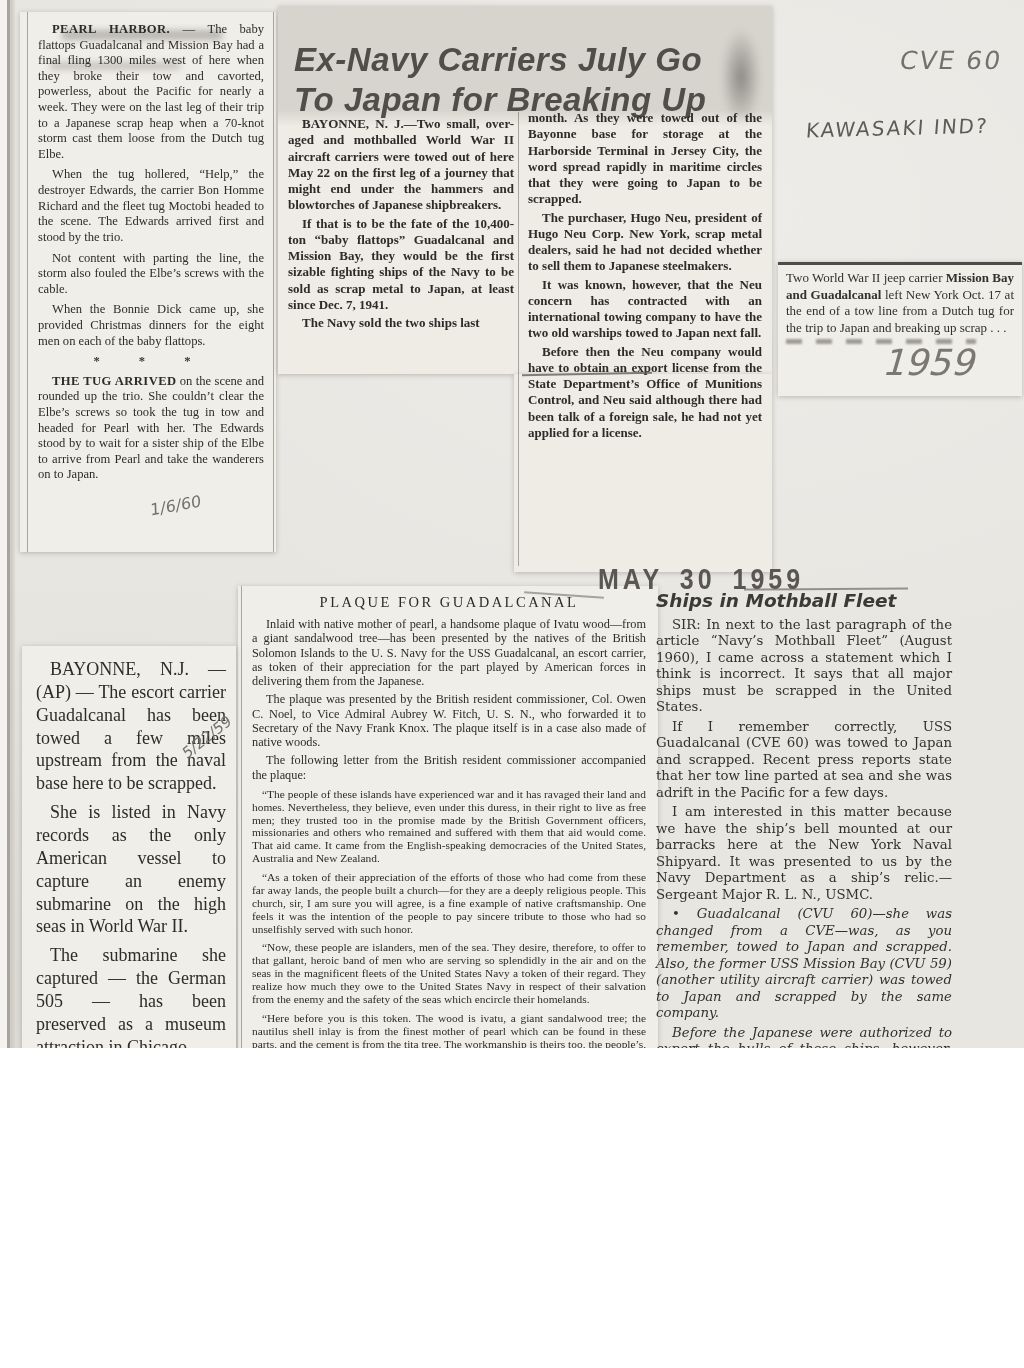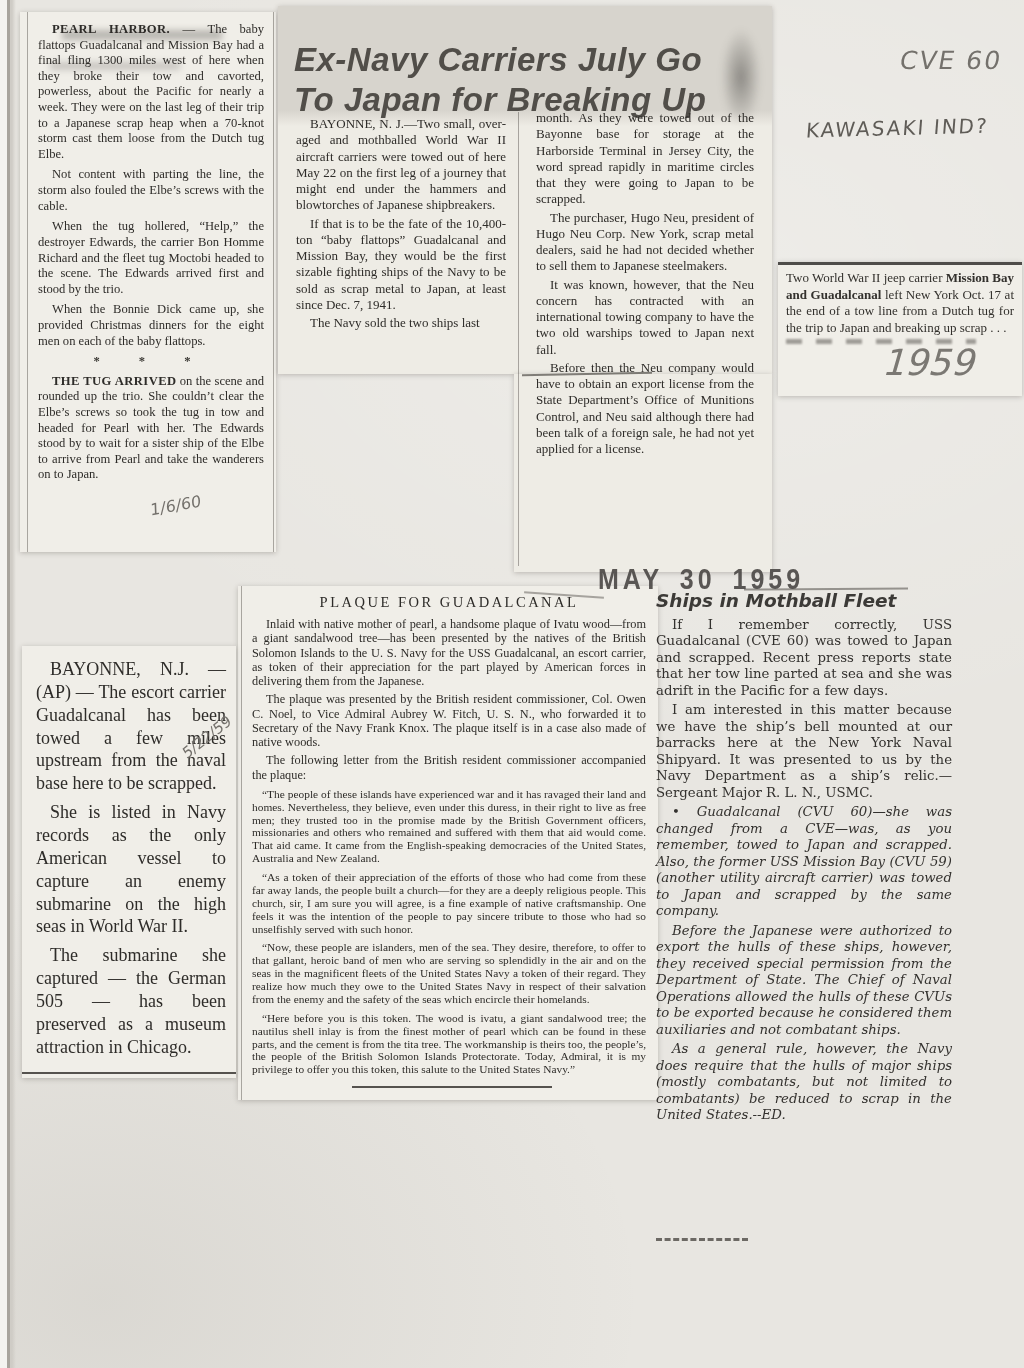--- a/index.html
+++ b/index.html
@@ -1,17 +1,17 @@
 <!DOCTYPE html>
 <html><head>
 <meta charset="utf-8">
 <style>
   html,body{margin:0;padding:0;}
   .page{
-    position:relative;width:1024px;height:1368px;overflow:hidden;
+    position:relative;width:1024px;height:1048px;overflow:hidden;
     background:
       radial-gradient(1200px 800px at 70% 20%, rgba(255,255,255,.25), transparent 60%),
       radial-gradient(900px 700px at 10% 95%, rgba(120,115,105,.12), transparent 60%),
       #e8e6e1;
     font-family:"Liberation Serif",serif;
   }
   .page::before{
     content:"";position:absolute;left:0;top:0;width:16px;height:100%;z-index:5;
     background:linear-gradient(90deg,#f4f3f0 0 7px,#a8a49d 7px 10px,#cfccc6 10px 12px,rgba(232,230,225,0) 16px);
   }
@@ -27,21 +27,21 @@
   .clip1{left:20px;top:12px;width:256px;height:540px;padding:10px 12px 6px 18px;box-sizing:border-box;font-size:12.6px;line-height:1.24;}
   
   .clip2{position:absolute;left:278px;top:6px;width:494px;height:566px;}
   .paper{position:absolute;background:#eeece5;box-shadow:0 1px 5px rgba(60,55,48,.28);}
   .paper-a{left:0;top:0;width:494px;height:368px;background:linear-gradient(180deg,#d7d4cd 0 104px,#eeece5 120px);}
   .paper-b{left:236px;top:368px;width:258px;height:198px;}
   .headline{position:absolute;left:16px;top:12px;width:470px;z-index:3;
     font-family:"Liberation Sans",sans-serif;font-weight:bold;font-style:italic;
     font-size:33px;line-height:1.22;color:#514e49;letter-spacing:.5px;}
   .c2col{position:absolute;z-index:3;font-size:13px;line-height:1.25;}
-  .c2col .np{margin:0 8px 2px;}
+  .c2col .np{margin:0 0 2px;font-weight:bold;}
   
   .cap{left:778px;top:262px;width:244px;height:134px;border-top:3px solid #4e4c49;padding:5px 8px 4px 8px;box-sizing:border-box;font-size:13px;line-height:1.28;color:#33312d;text-align:justify;}
   .cap .b{font-weight:bold;}
   .fadedrow{margin-top:2px;height:5px;width:190px;filter:blur(1px);opacity:.55;
     background:repeating-linear-gradient(90deg,#5e5b56 0 16px,transparent 16px 30px);}
   
   .stamp{position:absolute;left:598px;top:564px;z-index:7;font-family:"Liberation Sans",sans-serif;
     font-weight:bold;font-size:25px;color:#4a4745;letter-spacing:4px;word-spacing:6px;
     transform:scaleY(1.2);opacity:.9;}
   
@@ -64,22 +64,22 @@
 </style>
 </head>
 <body>
 
 <div class="page">
 
   <div class="clip clip1">
     <div class="vrule" style="left:7px;"></div>
     <div class="vrule" style="right:2px;"></div>
     <p class="np"><span class="lead">PEARL HARBOR.</span><span> — The baby flattops Guadalcanal and Mission Bay had a final fling 1300 miles west of here when they broke their tow and cavorted, powerless, about the Pacific for nearly a week. They were on the last leg of their trip to a Japanese scrap heap when a 70-knot storm cast them loose from the Dutch tug Elbe.</span></p>
+    <p class="np">When the tug hollered, “Help,” the destroyer Edwards, the carrier Bon Homme Richard and the fleet tug Moctobi headed to the scene. The Edwards arrived first and stood by the trio.</p>
     <p class="np">Not content with parting the line, the storm also fouled the Elbe’s screws with the cable.</p>
-    <p class="np">When the tug hollered, “Help,” the destroyer Edwards, the carrier Bon Homme Richard and the fleet tug Moctobi headed to the scene. The Edwards arrived first and stood by the trio.</p>
     <p class="np">When the Bonnie Dick came up, she provided Christmas dinners for the eight men on each of the baby flattops.</p>
     <p class="np sep">* * *</p>
     <p class="np"><span class="lead">THE TUG ARRIVED</span><span> on the scene and rounded up the trio. She couldn’t clear the Elbe’s screws so took the tug in tow and headed for Pearl with her. The Edwards stood by to wait for a sister ship of the Elbe to arrive from Pearl and take the wanderers on to Japan.</span></p>
   </div>
   <div class="smudge" style="left:62px;top:30px;width:160px;height:10px;background:rgba(45,42,38,.28);"></div>
   <div class="smudge" style="left:50px;top:62px;width:130px;height:8px;background:rgba(45,42,38,.2);"></div>
   <div class="hand" style="left:150px;top:496px;font-size:16px;transform:rotate(-10deg) skewX(-8deg);">1/6/60</div>
 
   <div class="clip2">
     <div class="paper paper-a"></div>
@@ -133,20 +133,21 @@
   <div class="clip lv">
     <p class="np">BAYONNE, N.J. — (AP) — The escort carrier Guadalcanal has been towed a few miles upstream from the naval base here to be scrapped.</p>
     <p class="np">She is listed in Navy records as the only American vessel to capture an enemy submarine on the high seas in World War II.</p>
     <p class="np">The submarine she captured — the German 505 — has been preserved as a museum attraction in Chicago.</p>
     <div class="lv-bottomrule"></div>
   </div>
   <div class="hand" style="left:178px;top:728px;font-size:15px;transform:rotate(-38deg) skewX(-8deg);">5/22/59</div>
 
   <div class="mb">
     <h3 class="mb-title">Ships in Mothball Fleet</h3>
+    <p>SIR: In next to the last paragraph of the article “Navy’s Mothball Fleet” (August 1960), I came across a statement which I think is incorrect. It says that all major ships must be scrapped in the United States.</p>
     <p>If I remember correctly, USS Guadalcanal (CVE 60) was towed to Japan and scrapped. Recent press reports state that her tow line parted at sea and she was adrift in the Pacific for a few days.</p>
     <p>I am interested in this matter because we have the ship’s bell mounted at our barracks here at the New York Naval Shipyard. It was presented to us by the Navy Department as a ship’s relic.—Sergeant Major R. L. N., USMC.</p>
     <p class="it">• Guadalcanal (CVU 60)—she was changed from a CVE—was, as you remember, towed to Japan and scrapped. Also, the former USS Mission Bay (CVU 59) (another utility aircraft carrier) was towed to Japan and scrapped by the same company.</p>
     <p class="it">Before the Japanese were authorized to export the hulls of these ships, however, they received special permission from the Department of State. The Chief of Naval Operations allowed the hulls of these CVUs to be exported because he considered them auxiliaries and not combatant ships.</p>
     <p class="it">As a general rule, however, the Navy does require that the hulls of major ships (mostly combatants, but not limited to combatants) be reduced to scrap in the United States.--ED.</p>
   </div>
   <div class="dash"></div>
 
 </div>
 

